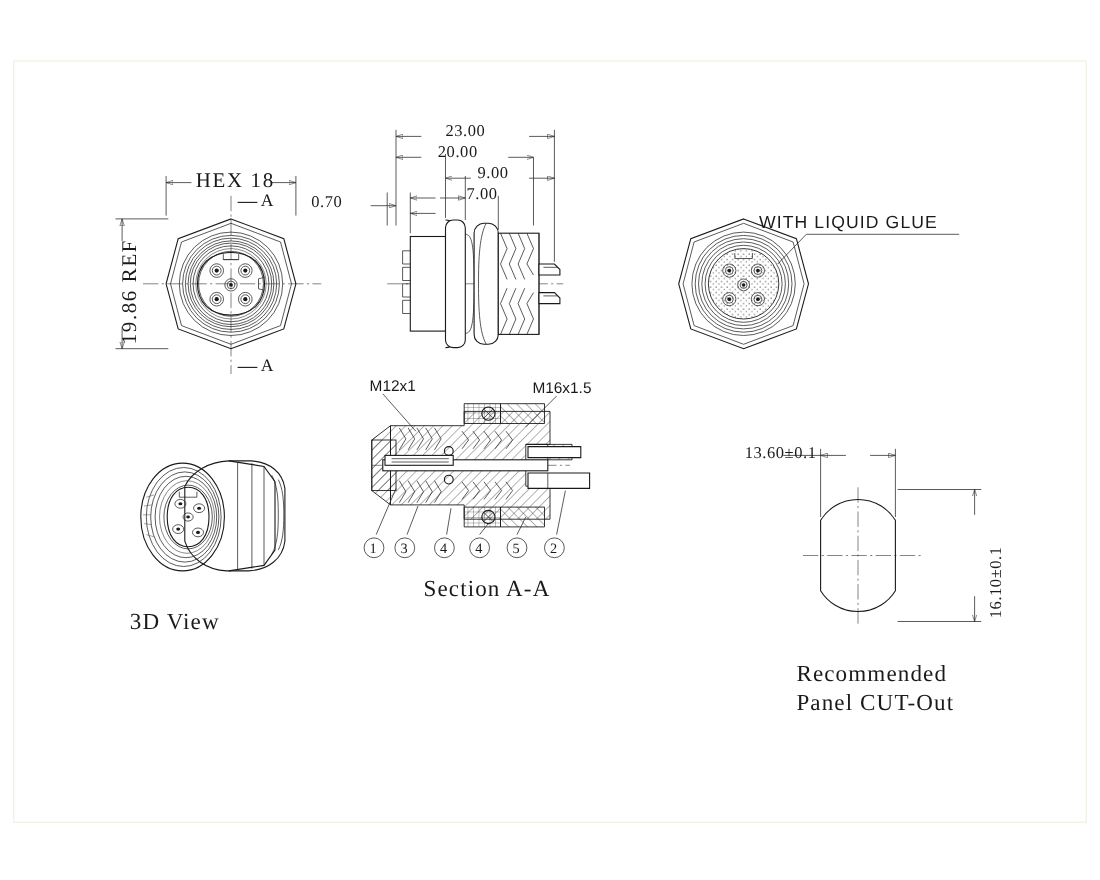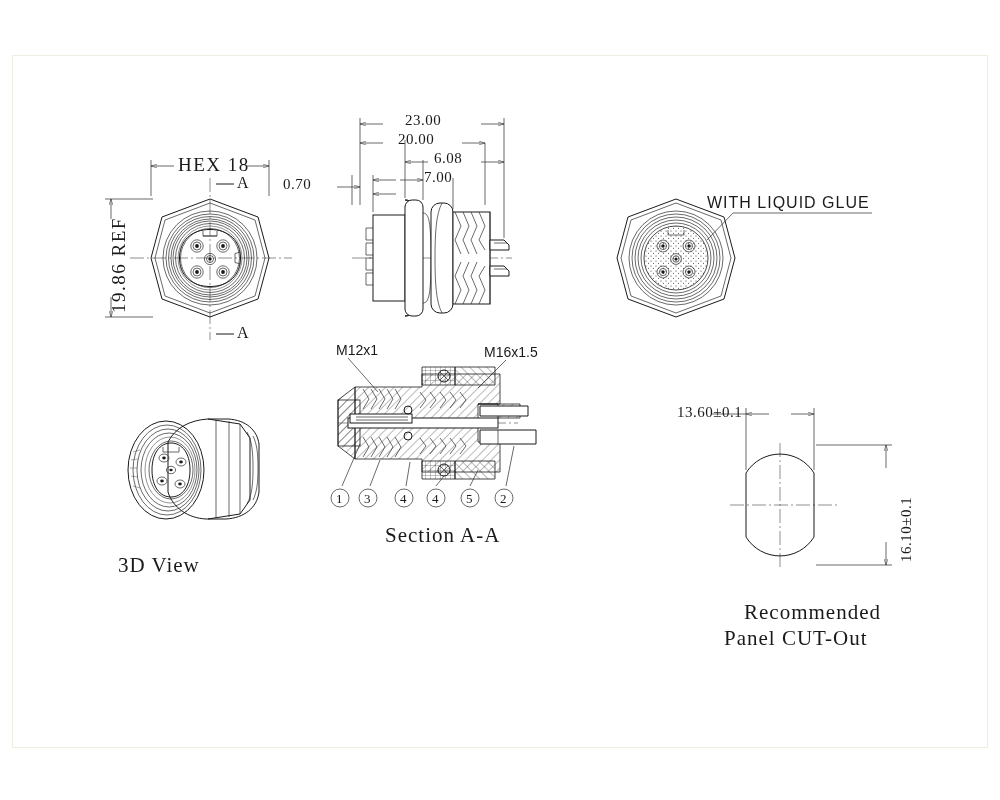--- a/index.html
+++ b/index.html
@@ -350,39 +350,39 @@
 
   <div class="txt t-head" style="left:178px;top:154px;">HEX 18</div>
 
   <div class="txt t-head t-vert" style="left:108px;top:313px;">19.86 REF</div>
 
   <div class="txt t-ltr" style="left:237px;top:174px;">A</div>
   <div class="txt t-ltr" style="left:237px;top:324px;">A</div>
 
   <div class="txt t-dim" style="left:405px;top:112px;">23.00</div>
   <div class="txt t-dim" style="left:398px;top:131px;">20.00</div>
-  <div class="txt t-dim" style="left:434px;top:150px;">6.08</div>
+  <div class="txt t-dim" style="left:434px;top:150px;">9.00</div>
   <div class="txt t-dim" style="left:424px;top:169px;">7.00</div>
   <div class="txt t-dim" style="left:283px;top:176px;">0.70</div>
 
-  <div class="txt t-note" style="left:707px;top:194px;">WITH LIQUID GLUE</div>
+  <div class="txt t-note" style="left:690px;top:194px;">WITH LIQUID GLUE</div>
 
   <div class="txt t-thread" style="left:336px;top:342px;">M12x1</div>
   <div class="txt t-thread" style="left:484px;top:344px;text-align:center;">M16x1.5</div>
 
   <div class="txt t-bal" style="left:336px;top:491px;">1</div>
   <div class="txt t-bal" style="left:364px;top:491px;">3</div>
   <div class="txt t-bal" style="left:400px;top:491px;">4</div>
   <div class="txt t-bal" style="left:432px;top:491px;">4</div>
   <div class="txt t-bal" style="left:466px;top:491px;">5</div>
   <div class="txt t-bal" style="left:500px;top:491px;">2</div>
 
   <div class="txt t-sec" style="left:385px;top:523px;">Section A-A</div>
 
   <div class="txt t-sec" style="left:118px;top:553px;">3D View</div>
 
   <div class="txt t-dim" style="left:677px;top:404px;">13.60±0.1</div>
   <div class="txt t-dim t-vert2" style="left:898px;top:562px;">16.10±0.1</div>
 
-  <div class="txt t-sec" style="left:724px;top:600px;margin-left:20px;">Recommended</div>
+  <div class="txt t-sec" style="left:724px;top:600px;">Recommended</div>
   <div class="txt t-sec" style="left:724px;top:626px;text-align:right;">Panel CUT-Out</div>
 
 </div>
 
 </body></html>

